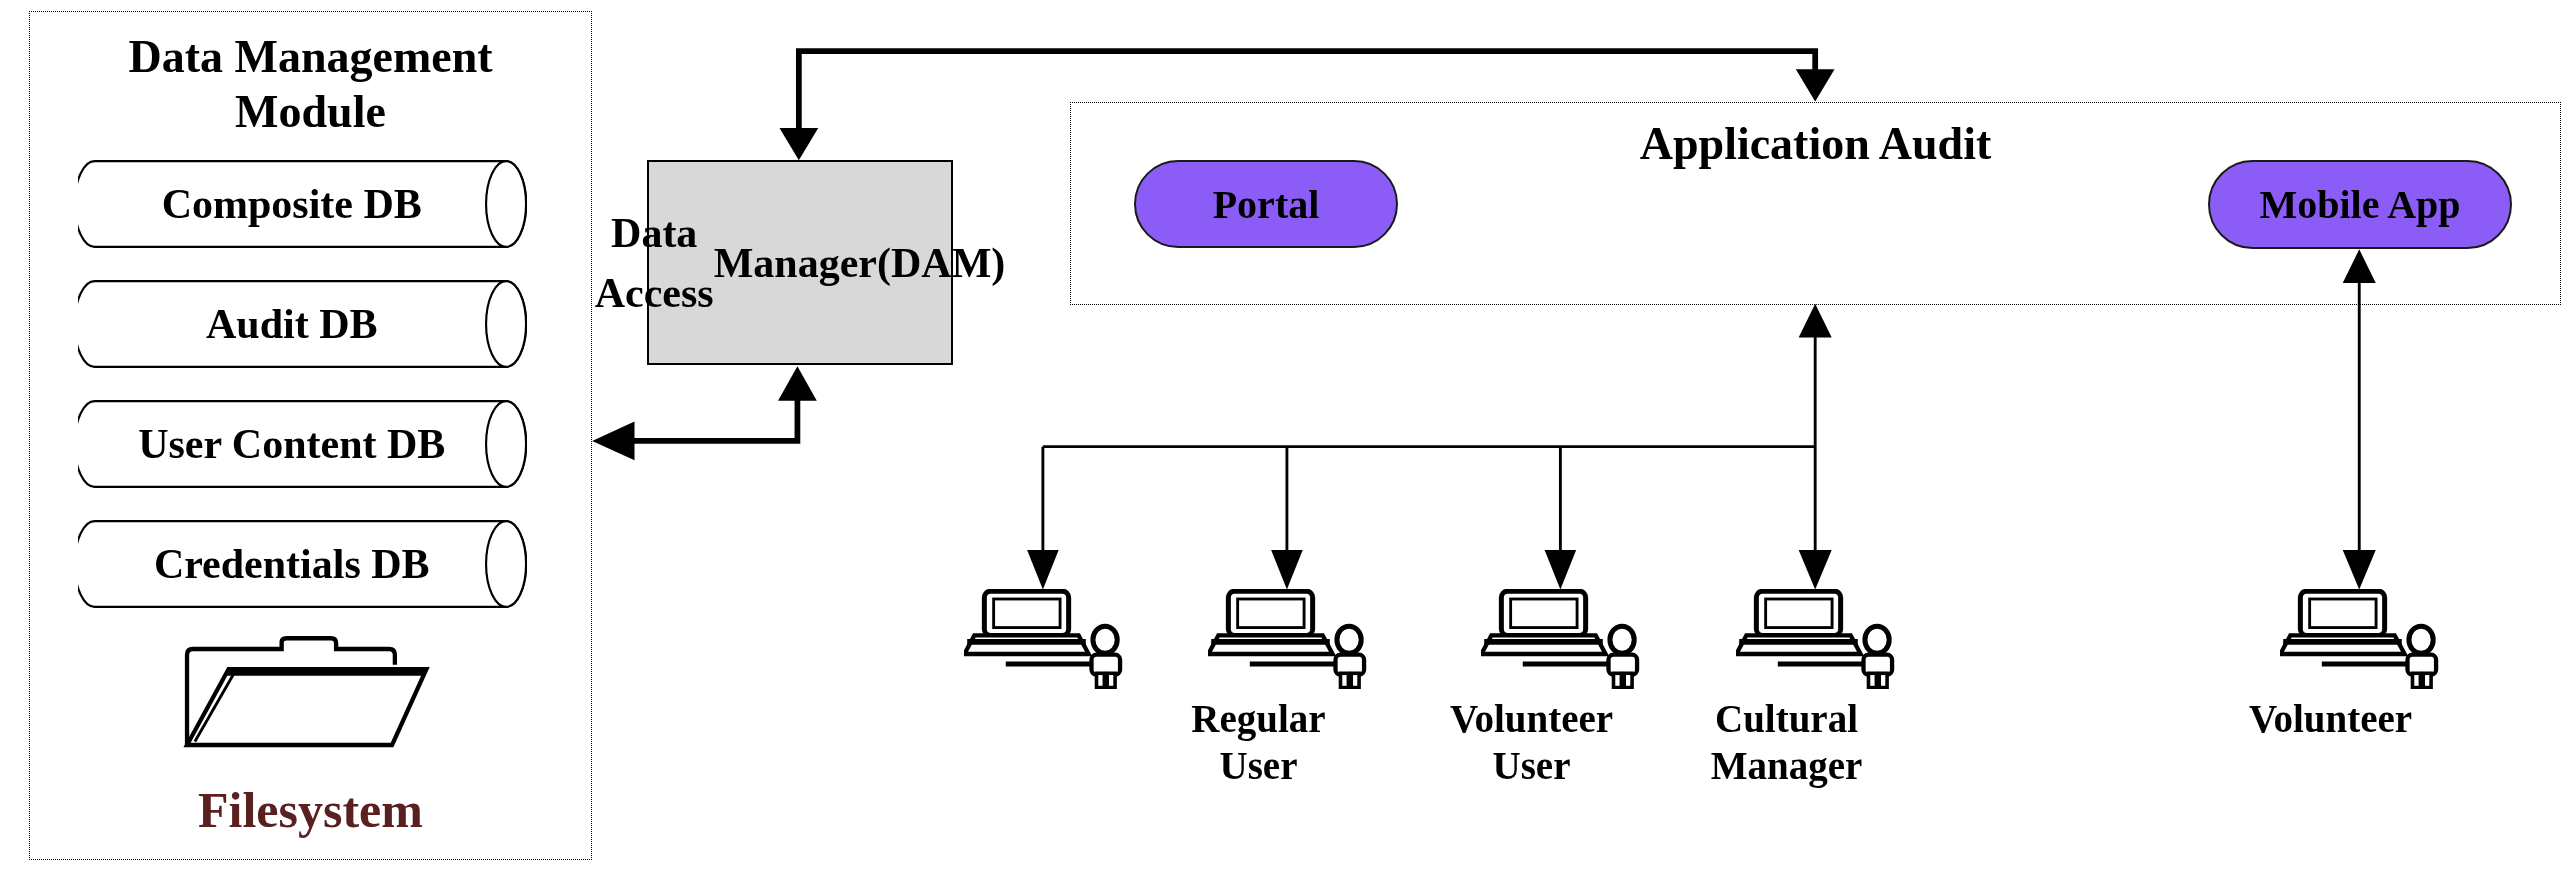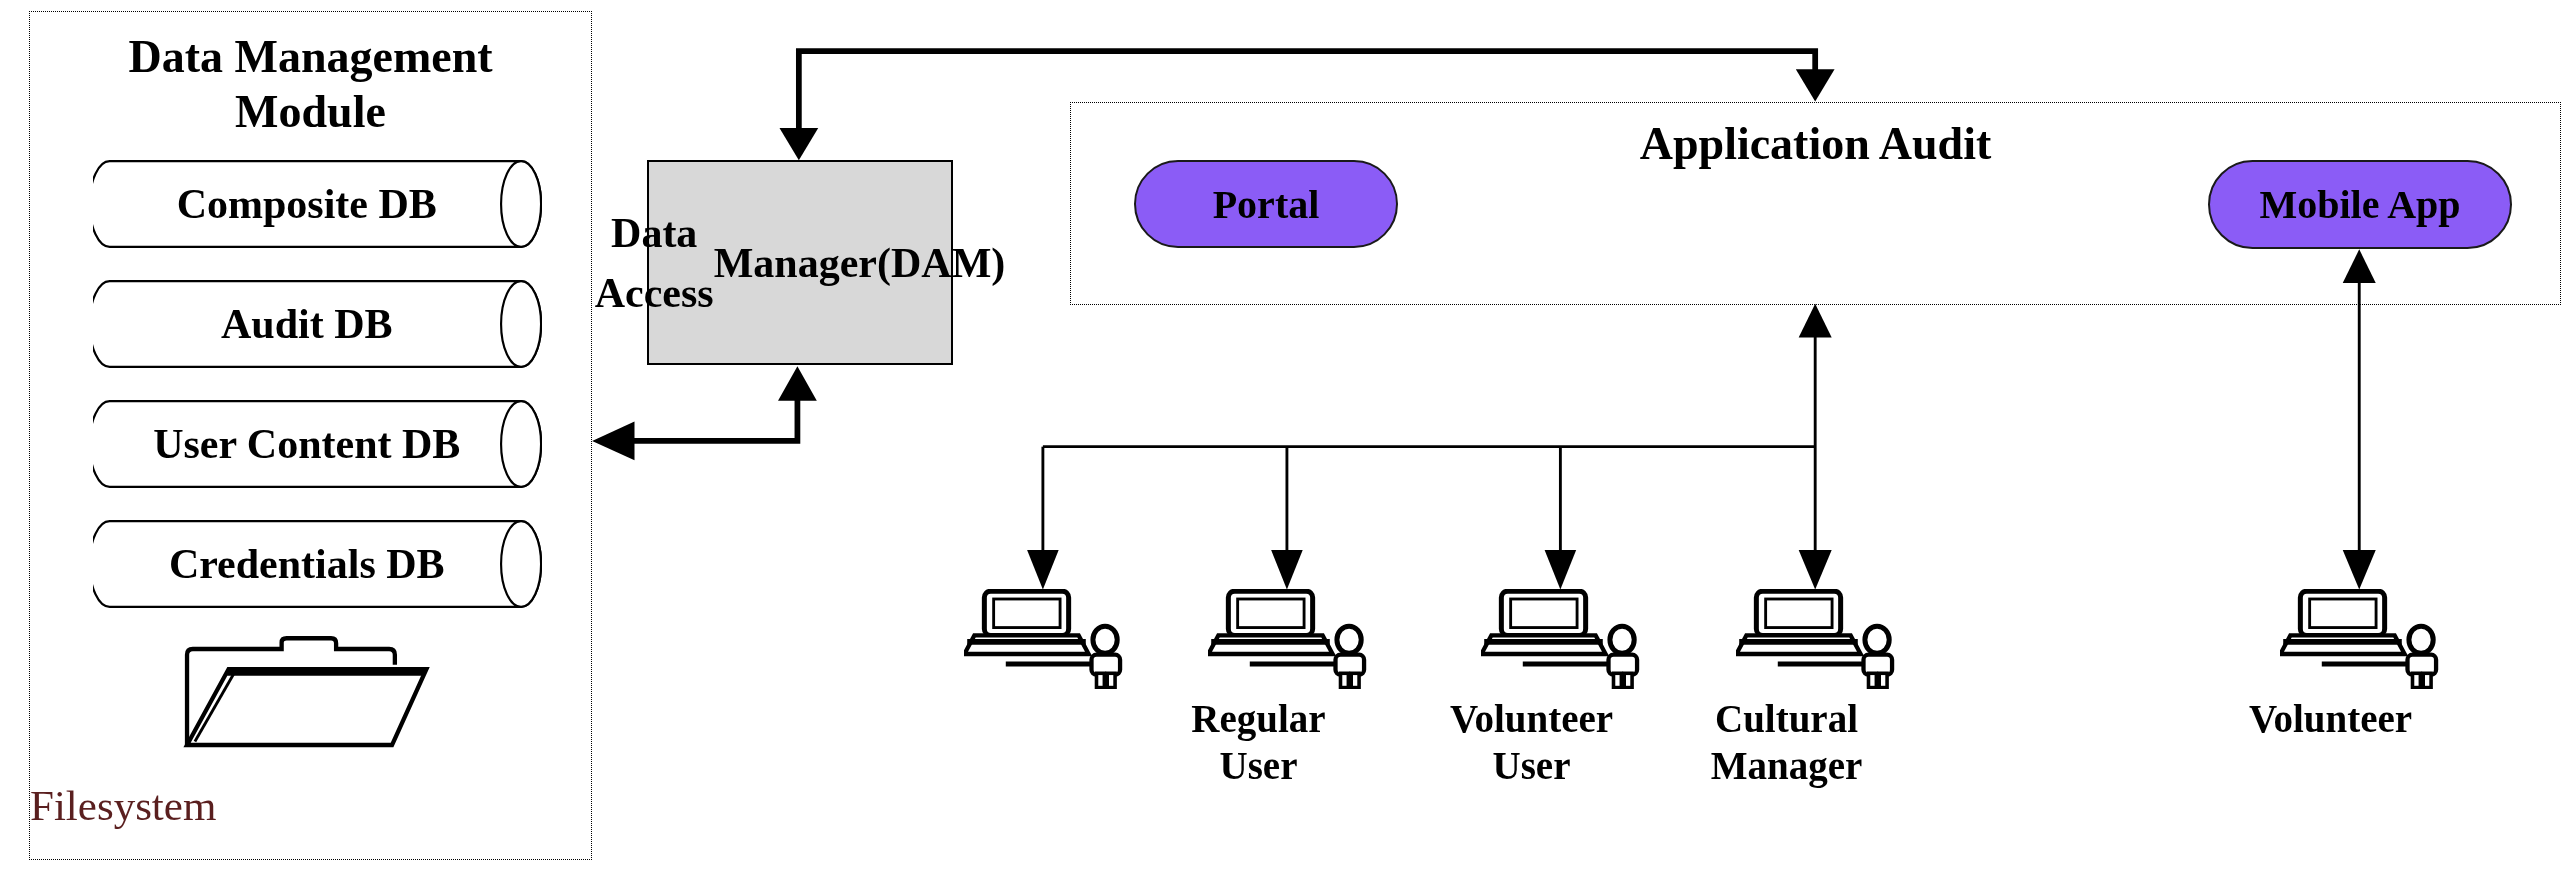--- a/index.html
+++ b/index.html
@@ -8,26 +8,26 @@
   svg{display:block;}
   #connectors{position:absolute;left:0;top:0;}
 
   .dotted-box{position:absolute;border:1.4px dotted #000;background:transparent;}
   .box-title{position:absolute;left:0;right:0;text-align:center;font-weight:bold;font-size:46px;line-height:1.18;}
 
   
   #dmm{left:29px;top:10.8px;width:561px;height:847px;}
   #dmm .box-title{top:18.7px;}
   #dmm-title-inner{width:416px;margin:0 auto;}
-  .cylinder{position:absolute;left:63px;width:449px;height:90px;}
+  .cylinder{position:absolute;left:48px;width:449px;height:90px;}
   .cylinder svg{position:absolute;left:0;top:0;}
   .cyl-label{position:absolute;left:21.5px;right:43px;top:0;bottom:0;display:flex;align-items:center;justify-content:center;
              font-weight:bold;font-size:42px;}
   #folder{position:absolute;left:147px;top:624px;}
-  #fs-label{position:absolute;left:0;right:0;top:769px;text-align:left;font-weight:normal;font-size:43px;color:#5a1f1f;}
+  #fs-label{position:absolute;left:0;right:0;top:769px;text-align:center;font-weight:bold;font-size:50px;color:#5a1f1f;}
 
   
   #dam{position:absolute;left:647px;top:160px;width:306px;height:205px;background:#d8d8d8;border:2.2px solid #000;
        box-sizing:border-box;display:flex;flex-direction:row;align-items:center;justify-content:center;
        font-weight:bold;font-size:42px;line-height:60px;text-align:center;}
 
   
   #app{left:1070px;top:102px;width:1489px;height:201px;}
   #app .box-title{top:14.4px;}
   .pill{position:absolute;background:#8b5cf6;border:2.2px solid #1a1a1a;border-radius:50px;box-sizing:border-box;

